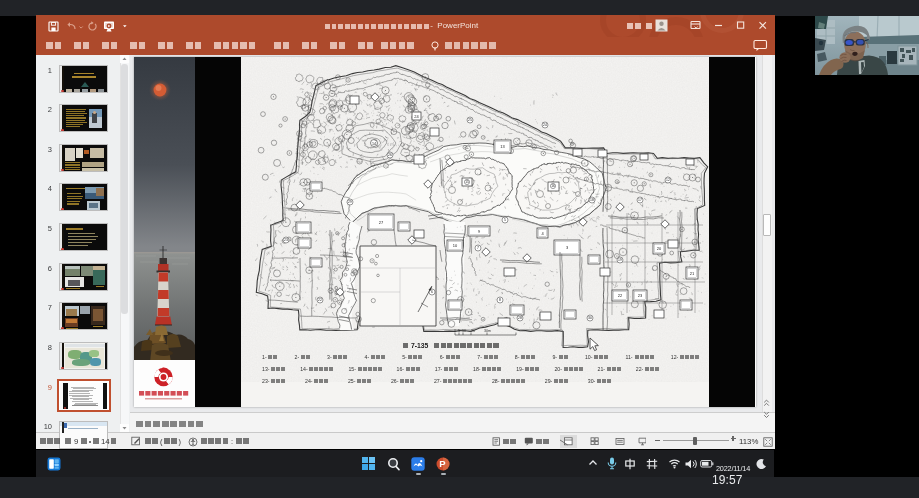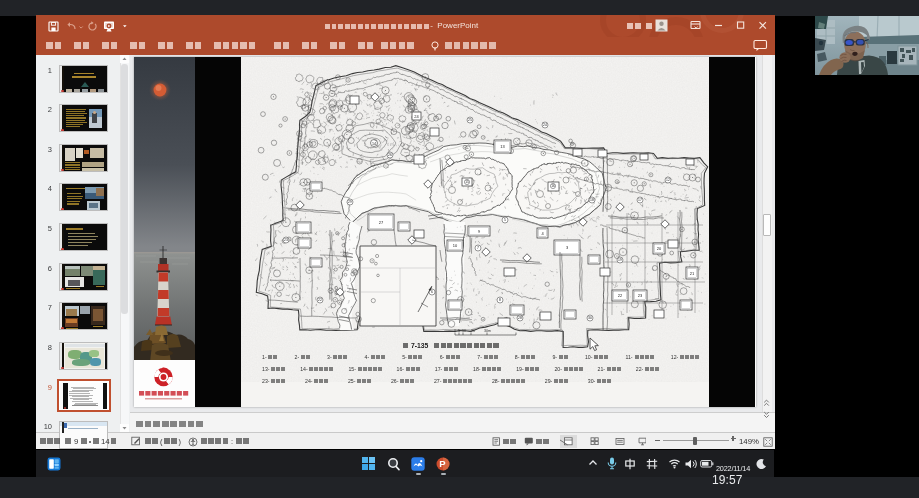--- a/index.html
+++ b/index.html
@@ -1961,21 +1961,21 @@
           <path d="M1,3.2 h7 v4.6 h-7z M4.5,7.8 v2 M3,9.8 h3"></path>
         </g>
 </g>
     </svg>
     <div class="abs" style="left:655px;top:440.2px;width:5px;height:1.2px;background:#666"></div>
     <div class="abs" style="left:663px;top:440.4px;width:66px;height:0.8px;background:#9a9a9a"></div>
     <div class="abs" style="left:694.5px;top:437.8px;width:1.2px;height:6px;background:#888"></div>
     <div class="abs" style="left:692.5px;top:436.8px;width:4.5px;height:8px;background:#5f5f5f;border-radius:1px"></div>
     <div class="abs" style="left:731px;top:438.2px;width:5px;height:1.2px;background:#666"></div>
     <div class="abs" style="left:730.5px;top:436.2px;width:1.2px;height:5px;background:#666;margin-left:1.9px"></div>
-    <div class="abs" style="left:739px;top:436.5px;font-size:7.8px;color:#2f2f2f">149%</div>
+    <div class="abs" style="left:739px;top:436.5px;font-size:7.8px;color:#2f2f2f">113%</div>
     <svg class="abs" style="left:763px;top:436.5px" width="10" height="10" viewBox="0 0 10 10">
 <rect x="0.8" y="0.8" width="8.4" height="8.4" fill="none" stroke="#555" stroke-width="0.8"></rect>
 <path d="M2.2,2.2 l2,2 M7.8,7.8 l-2,-2 M7.8,2.2 l-2,2 M2.2,7.8 l2,-2" stroke="#555" stroke-width="0.7"></path>
     </svg>
     <div class="abs" style="left:36px;top:450px;width:738px;height:27px;background:#1c1d20;"></div>
     <svg class="abs" style="left:47px;top:456.5px" width="14" height="14" viewBox="0 0 14 14">
 <rect x="0.5" y="0.5" width="13" height="13" rx="2.4" fill="#1479d7"></rect>
 <rect x="2.2" y="2.2" width="4.6" height="9.6" rx="0.8" fill="#fff"></rect>
 <rect x="7.6" y="2.2" width="4.2" height="4" rx="0.6" fill="#5db2f0"></rect>
 <rect x="7.6" y="6.8" width="4.2" height="2.2" rx="0.5" fill="#8fd0ff"></rect>

